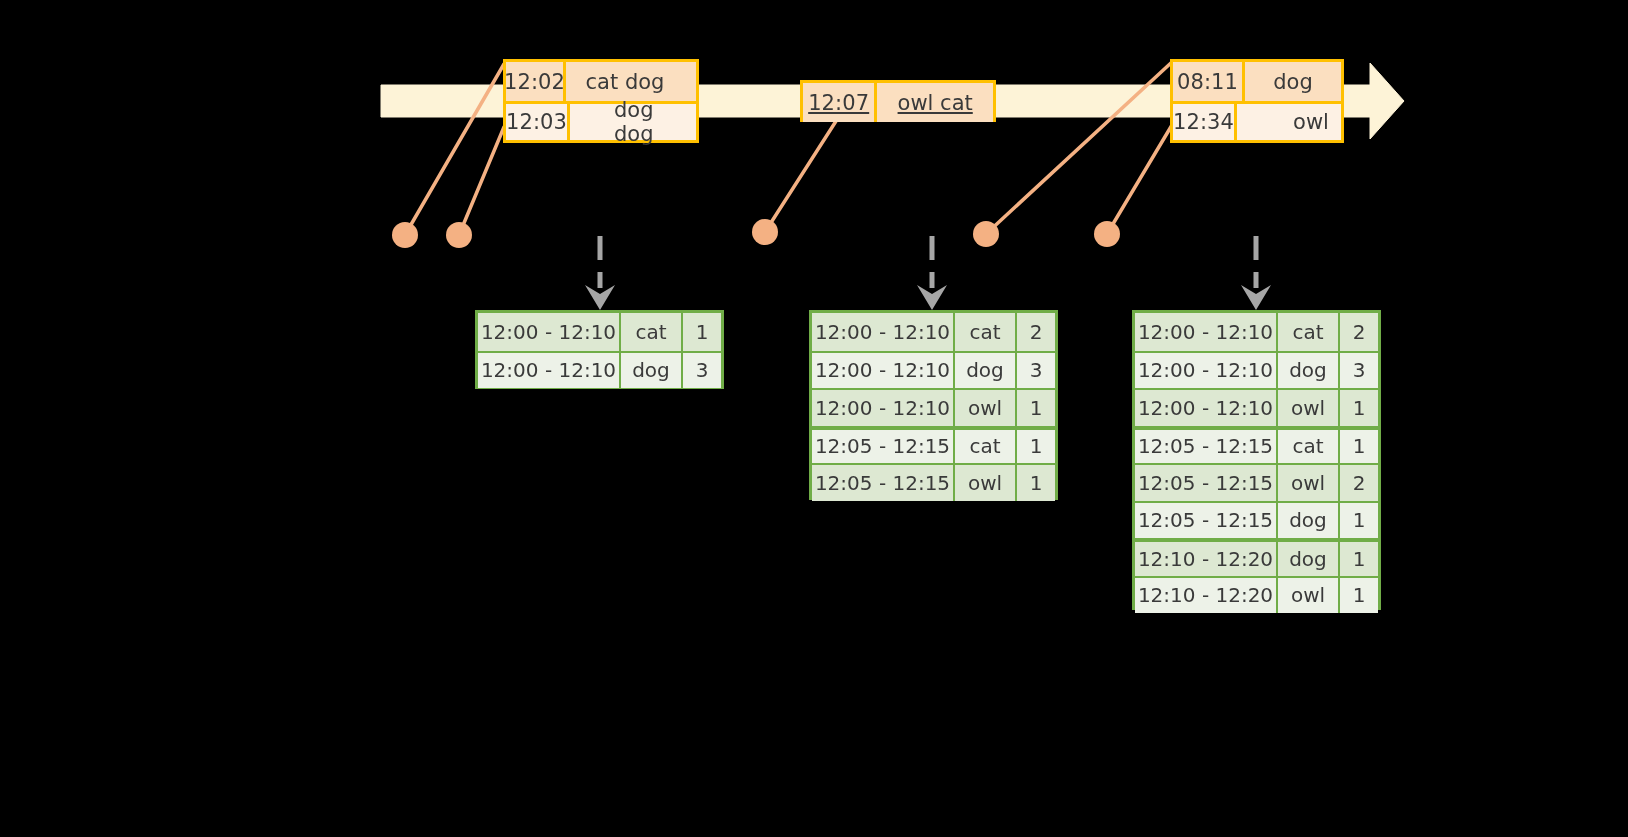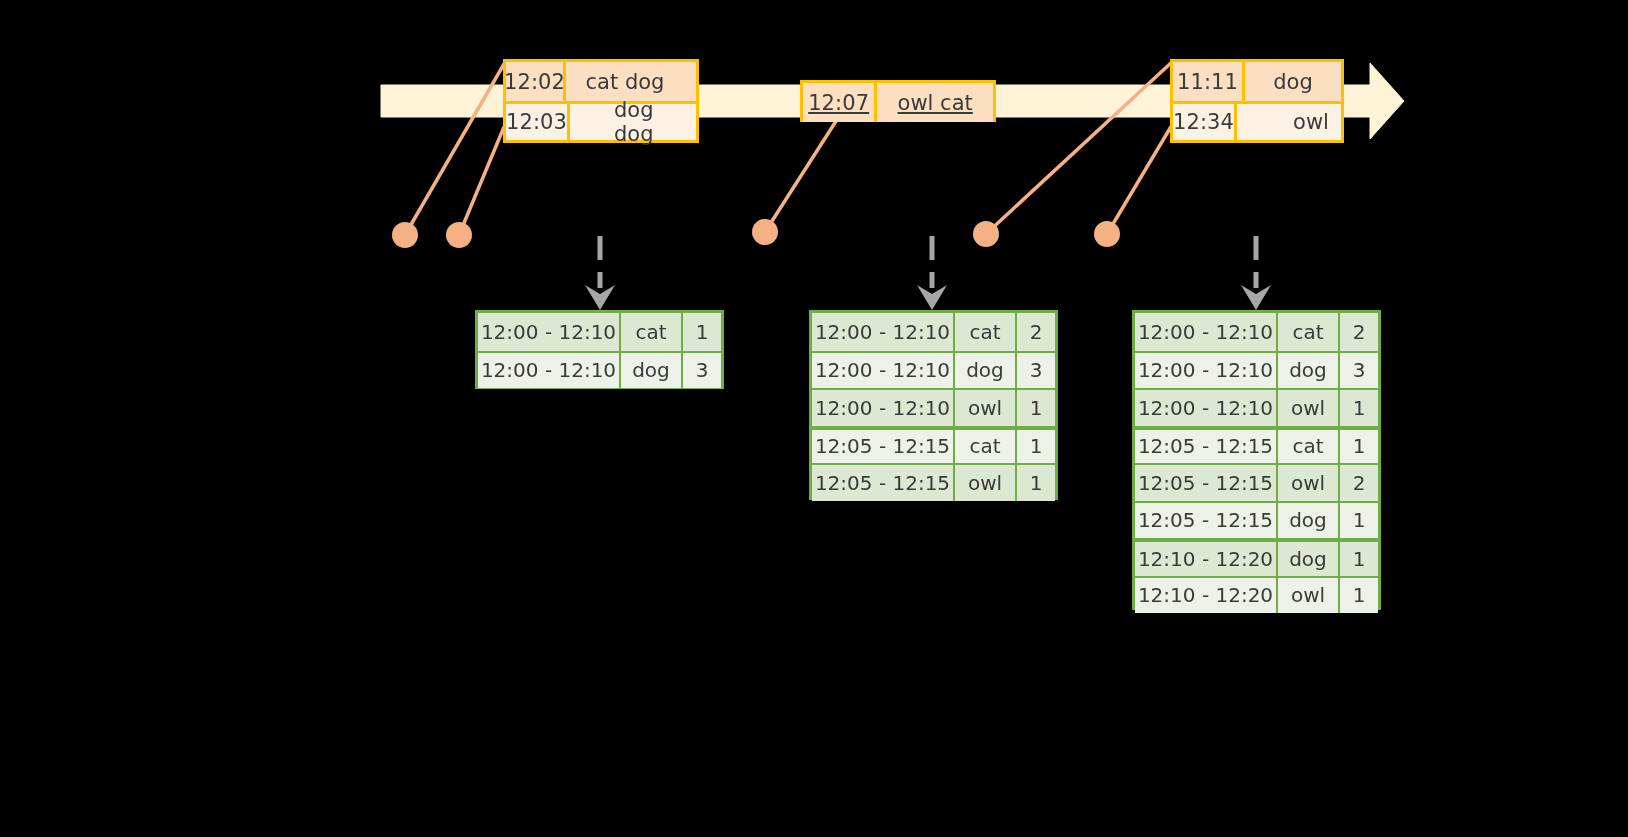--- a/index.html
+++ b/index.html
@@ -166,21 +166,21 @@
 
   <div class="event-group" style="left:800px; top:80px; width:196px; height:42px;text-decoration:underline;">
     <div class="event-row shade-a">
       <div class="ev-time" style="width:82px;">12:07</div>
       <div class="ev-val" style="width:128px;">owl cat</div>
     </div>
   </div>
 
   <div class="event-group" style="left:1170px; top:59px; width:174px; height:84px;">
     <div class="event-row shade-a">
-      <div class="ev-time" style="width:72px;">11:11</div>
+      <div class="ev-time" style="width:72px;">08:11</div>
       <div class="ev-val" style="width:96px;">dog</div>
     </div>
     <div class="event-row shade-b">
       <div class="ev-time" style="width:72px;">12:34</div>
       <div class="ev-val" style="width:96px;">owl</div>
     </div>
   </div>
 
   <div class="agg-table" style="left:475px; top:310px; width:249px; height:79px;">
     <div class="agg-row shade-a">

